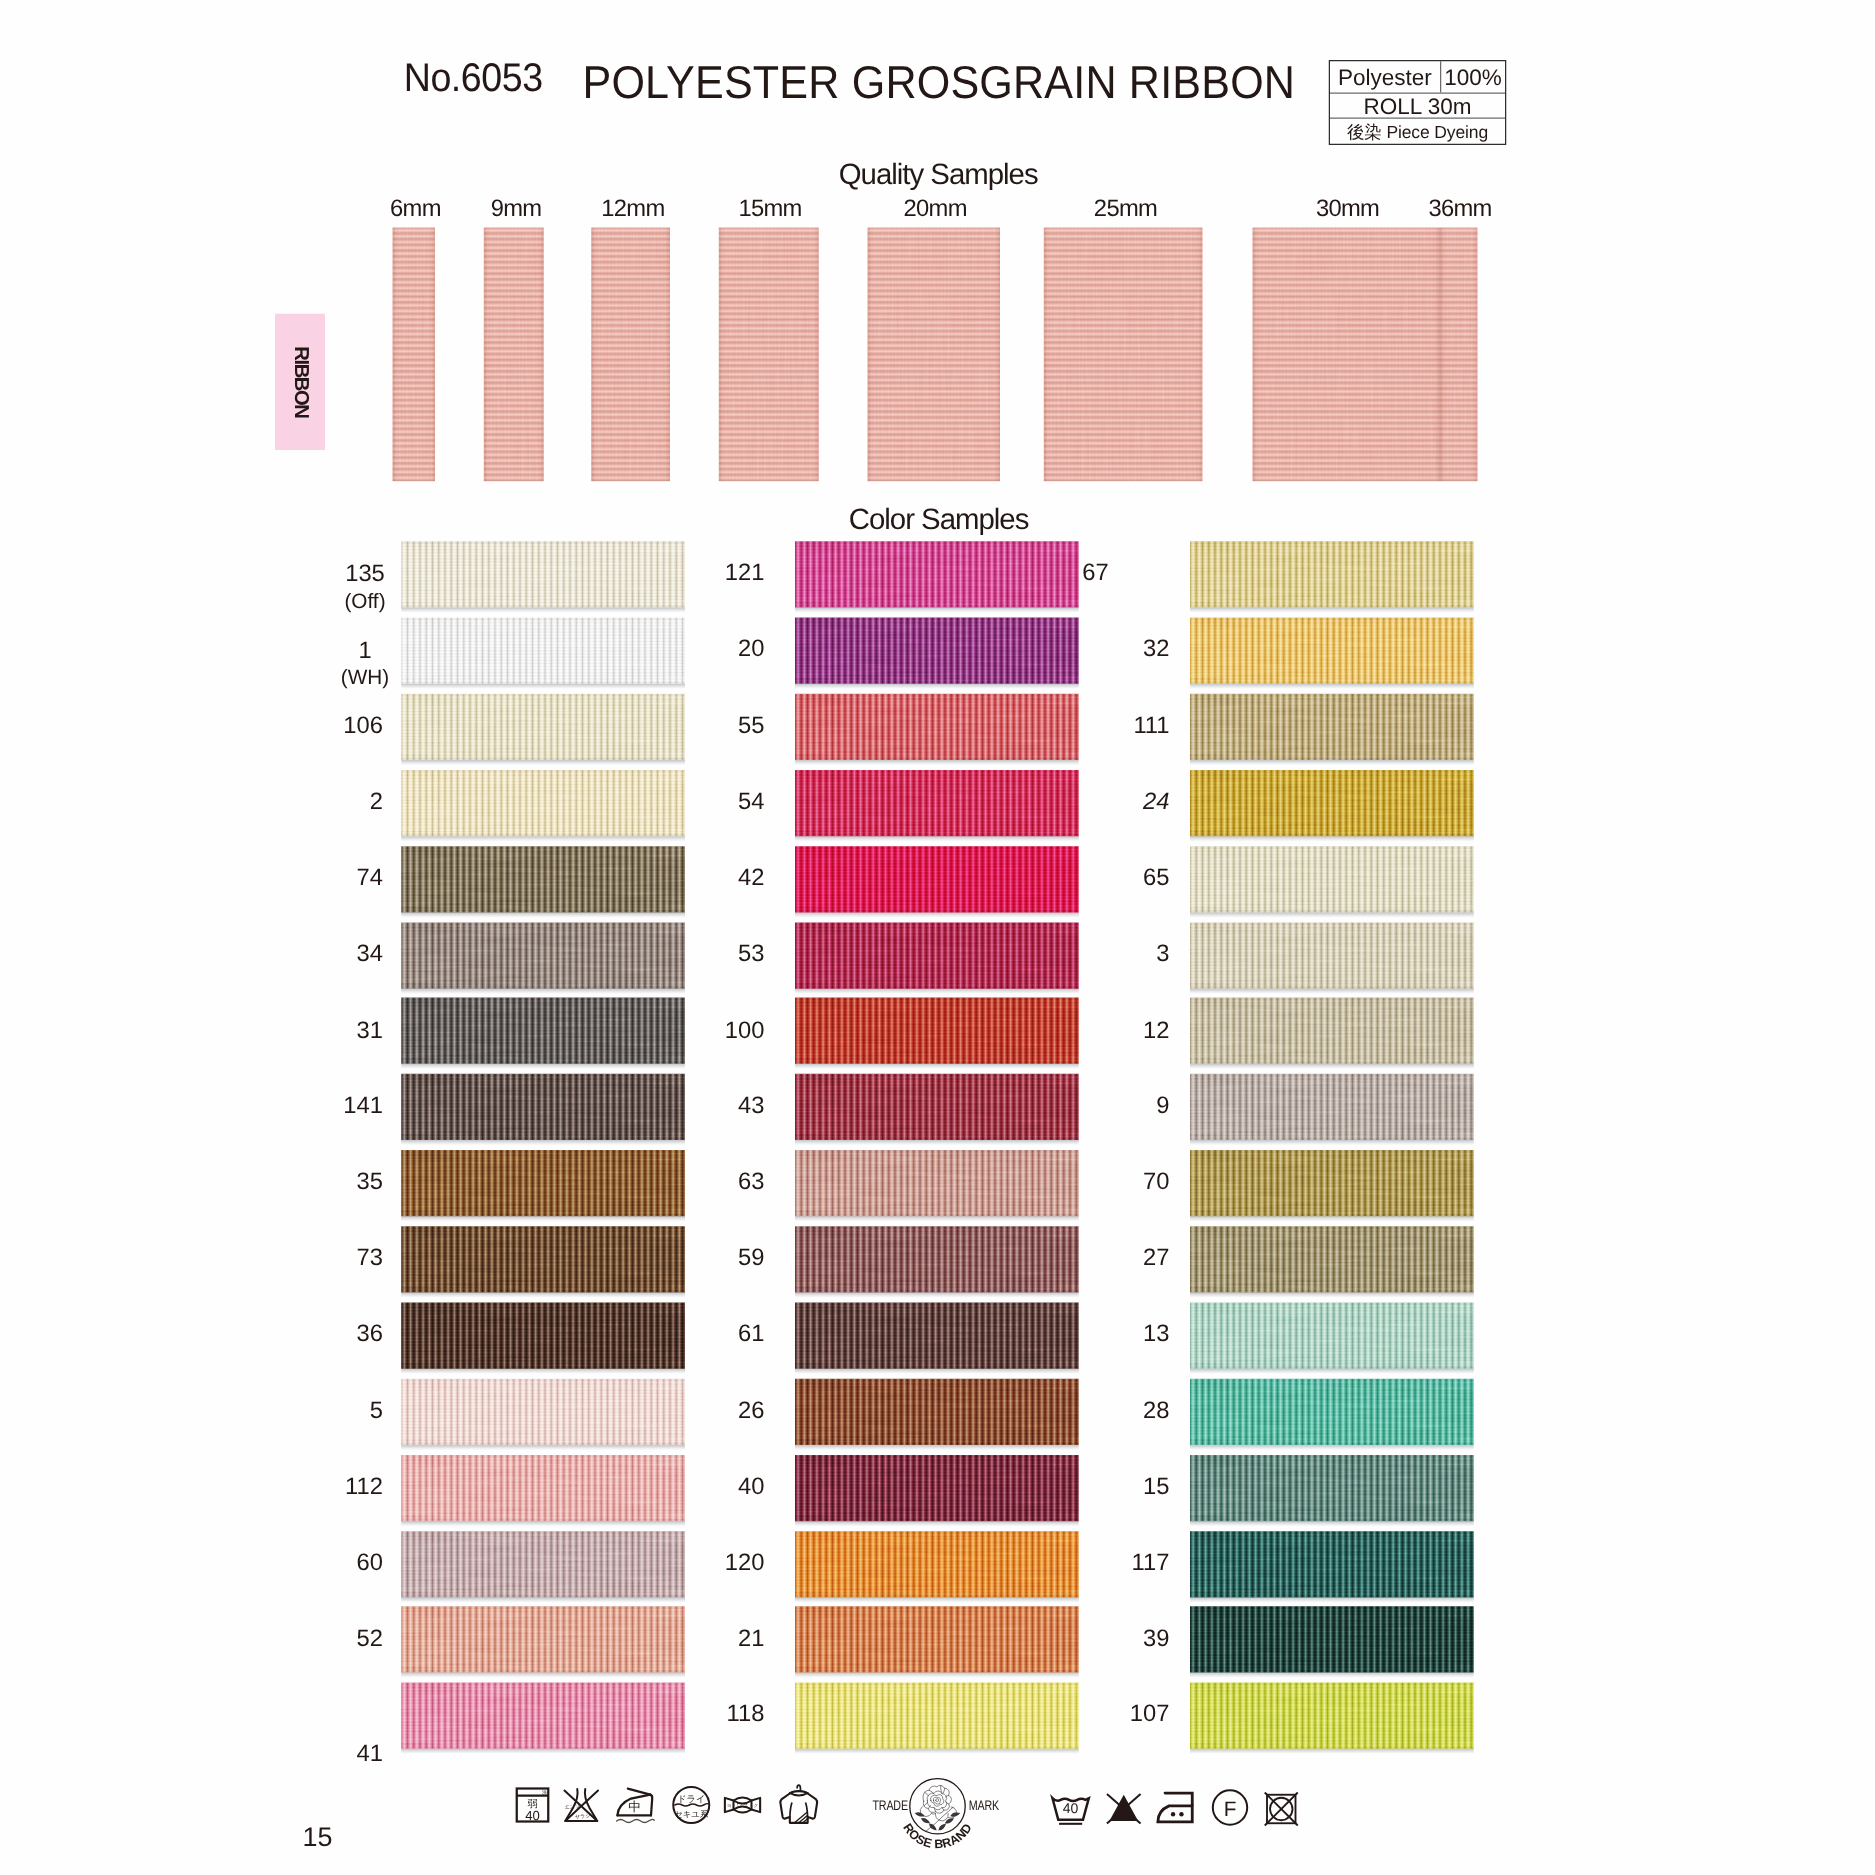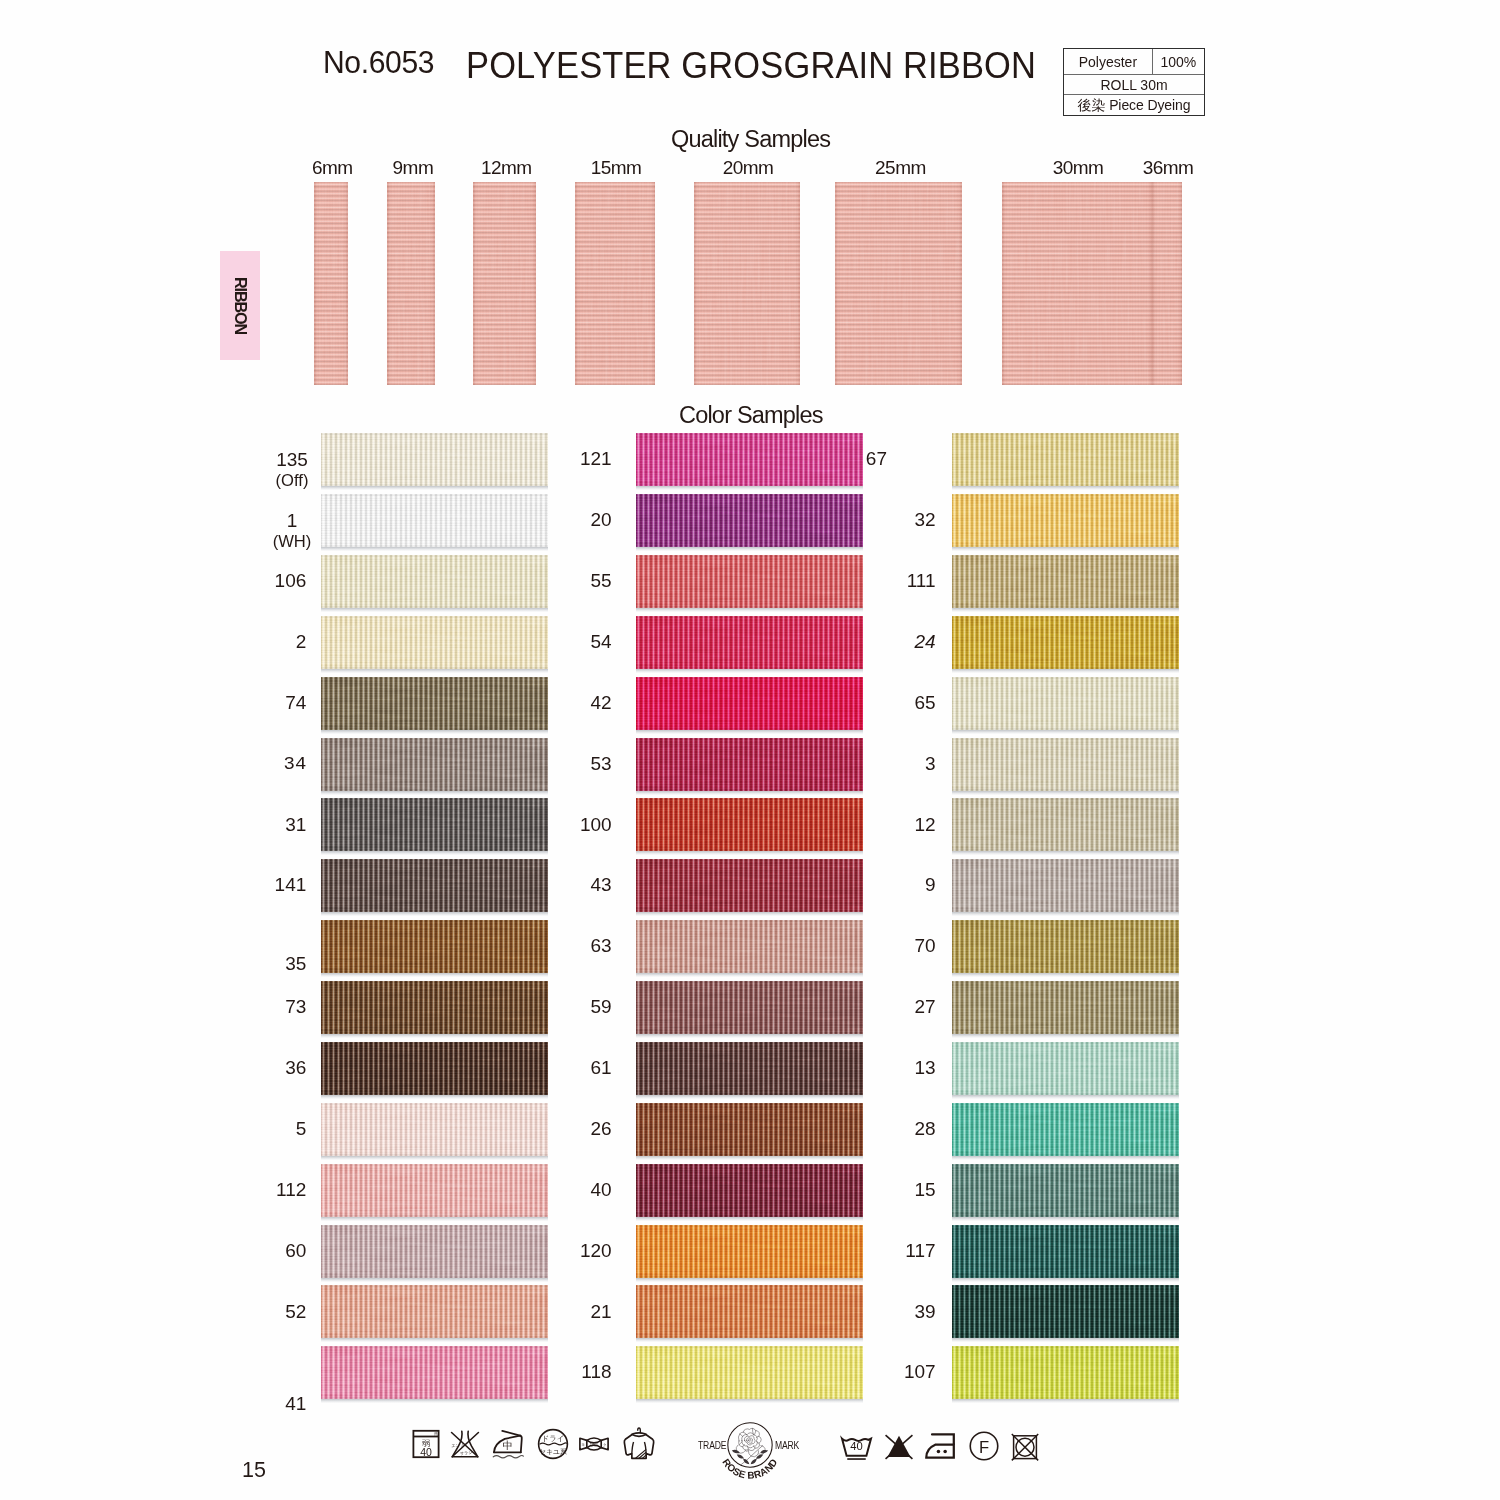--- a/index.html
+++ b/index.html
@@ -9,21 +9,21 @@
   
   #product-no{position:absolute;left:323px;top:44px;font-size:32px;letter-spacing:-0.4px;color:#231815;transform:scaleX(0.94);transform-origin:left top;}
   #title{position:absolute;left:466px;top:45px;font-size:36.8px;letter-spacing:0.15px;transform:scaleX(0.937);transform-origin:left top;white-space:nowrap;color:#231815;}
   #subtitle{position:absolute;left:518px;top:86px;font-size:19.6px;letter-spacing:-0.1px;white-space:nowrap;color:#231815;}
 
   #spec-table{position:absolute;left:1063px;top:48px;width:142px;height:68px;border:1.5px solid #2e2e2e;box-sizing:border-box;}
   #spec-table .row{position:absolute;left:0;width:100%;box-sizing:border-box;display:flex;}
   #spec-table .r1{top:0;height:26px;border-bottom:1.1px solid #6b6b6b;}
   #spec-table .r2{top:26px;height:20px;border-bottom:1.1px solid #6b6b6b;}
   #spec-table .r3{top:46px;height:20px;}
-  #spec-table .cell{display:flex;align-items:center;justify-content:center;font-size:14px;line-height:1;white-space:nowrap;color:#231815;}
+  #spec-table .cell{display:flex;align-items:center;justify-content:center;font-size:18px;line-height:1;white-space:nowrap;color:#231815;}
   #spec-table .c-mat{width:90px;border-right:1.1px solid #6b6b6b;box-sizing:border-box;height:100%;}
   #spec-table .c-pct{width:52px;height:100%;}
   #spec-table .c-full{width:100%;height:100%;}
   #spec-table .c-dye{font-size:14px;letter-spacing:-0.1px;}
 
   
   #side-tab{position:absolute;left:220px;top:251px;width:40px;height:109px;background:#f9d3e3;}
   #side-tab span{position:absolute;left:50%;top:50%;transform:translate(-50%,-50%) rotate(90deg) translateY(-0.5px) translateX(-0.5px);
       font-size:16.2px;font-weight:bold;letter-spacing:-1.15px;white-space:nowrap;color:#231815;}
 
@@ -263,21 +263,21 @@
 <div class="cs-label" style="left:306.3px;top:692.8px;">74</div>
 <div class="cs-shadow" style="left:320.6px;top:789.5px;"></div>
 <div class="cs-swatch rib-v" style="left:320.6px;top:737.5px;background-color:#938279;">
       <div class="rib"></div>
       <div class="rib2"></div>
       <div class="beads"></div>
       <div class="grain"></div>
       <div class="edge-top"></div>
       <div class="edge-bot"></div>
     </div>
-<div class="cs-label" style="left:306.3px;top:753.6px;font-family:Liberation Mono, monospace;">34</div>
+<div class="cs-label" style="left:306.3px;top:753.6px;">34</div>
 <div class="cs-shadow" style="left:320.6px;top:850.4px;"></div>
 <div class="cs-swatch rib-v" style="left:320.6px;top:798.4px;background-color:#5b5553;">
       <div class="rib"></div>
       <div class="rib2"></div>
       <div class="beads"></div>
       <div class="grain"></div>
       <div class="edge-top"></div>
       <div class="edge-bot"></div>
     </div>
 <div class="cs-label" style="left:306.3px;top:814.5px;">31</div>
@@ -293,21 +293,21 @@
 <div class="cs-label" style="left:306.3px;top:875.4px;">141</div>
 <div class="cs-shadow" style="left:320.6px;top:972.2px;"></div>
 <div class="cs-swatch rib-v" style="left:320.6px;top:920.2px;background-color:#8a5526;">
       <div class="rib"></div>
       <div class="rib2"></div>
       <div class="beads"></div>
       <div class="grain"></div>
       <div class="edge-top"></div>
       <div class="edge-bot"></div>
     </div>
-<div class="cs-label" style="left:306.3px;top:936.3px;margin-top:18px;">35</div>
+<div class="cs-label" style="left:306.3px;top:936.3px;">35</div>
 <div class="cs-shadow" style="left:320.6px;top:1033.0px;"></div>
 <div class="cs-swatch rib-v" style="left:320.6px;top:981.0px;background-color:#6a4426;">
       <div class="rib"></div>
       <div class="rib2"></div>
       <div class="beads"></div>
       <div class="grain"></div>
       <div class="edge-top"></div>
       <div class="edge-bot"></div>
     </div>
 <div class="cs-label" style="left:306.3px;top:997.1px;">73</div>

